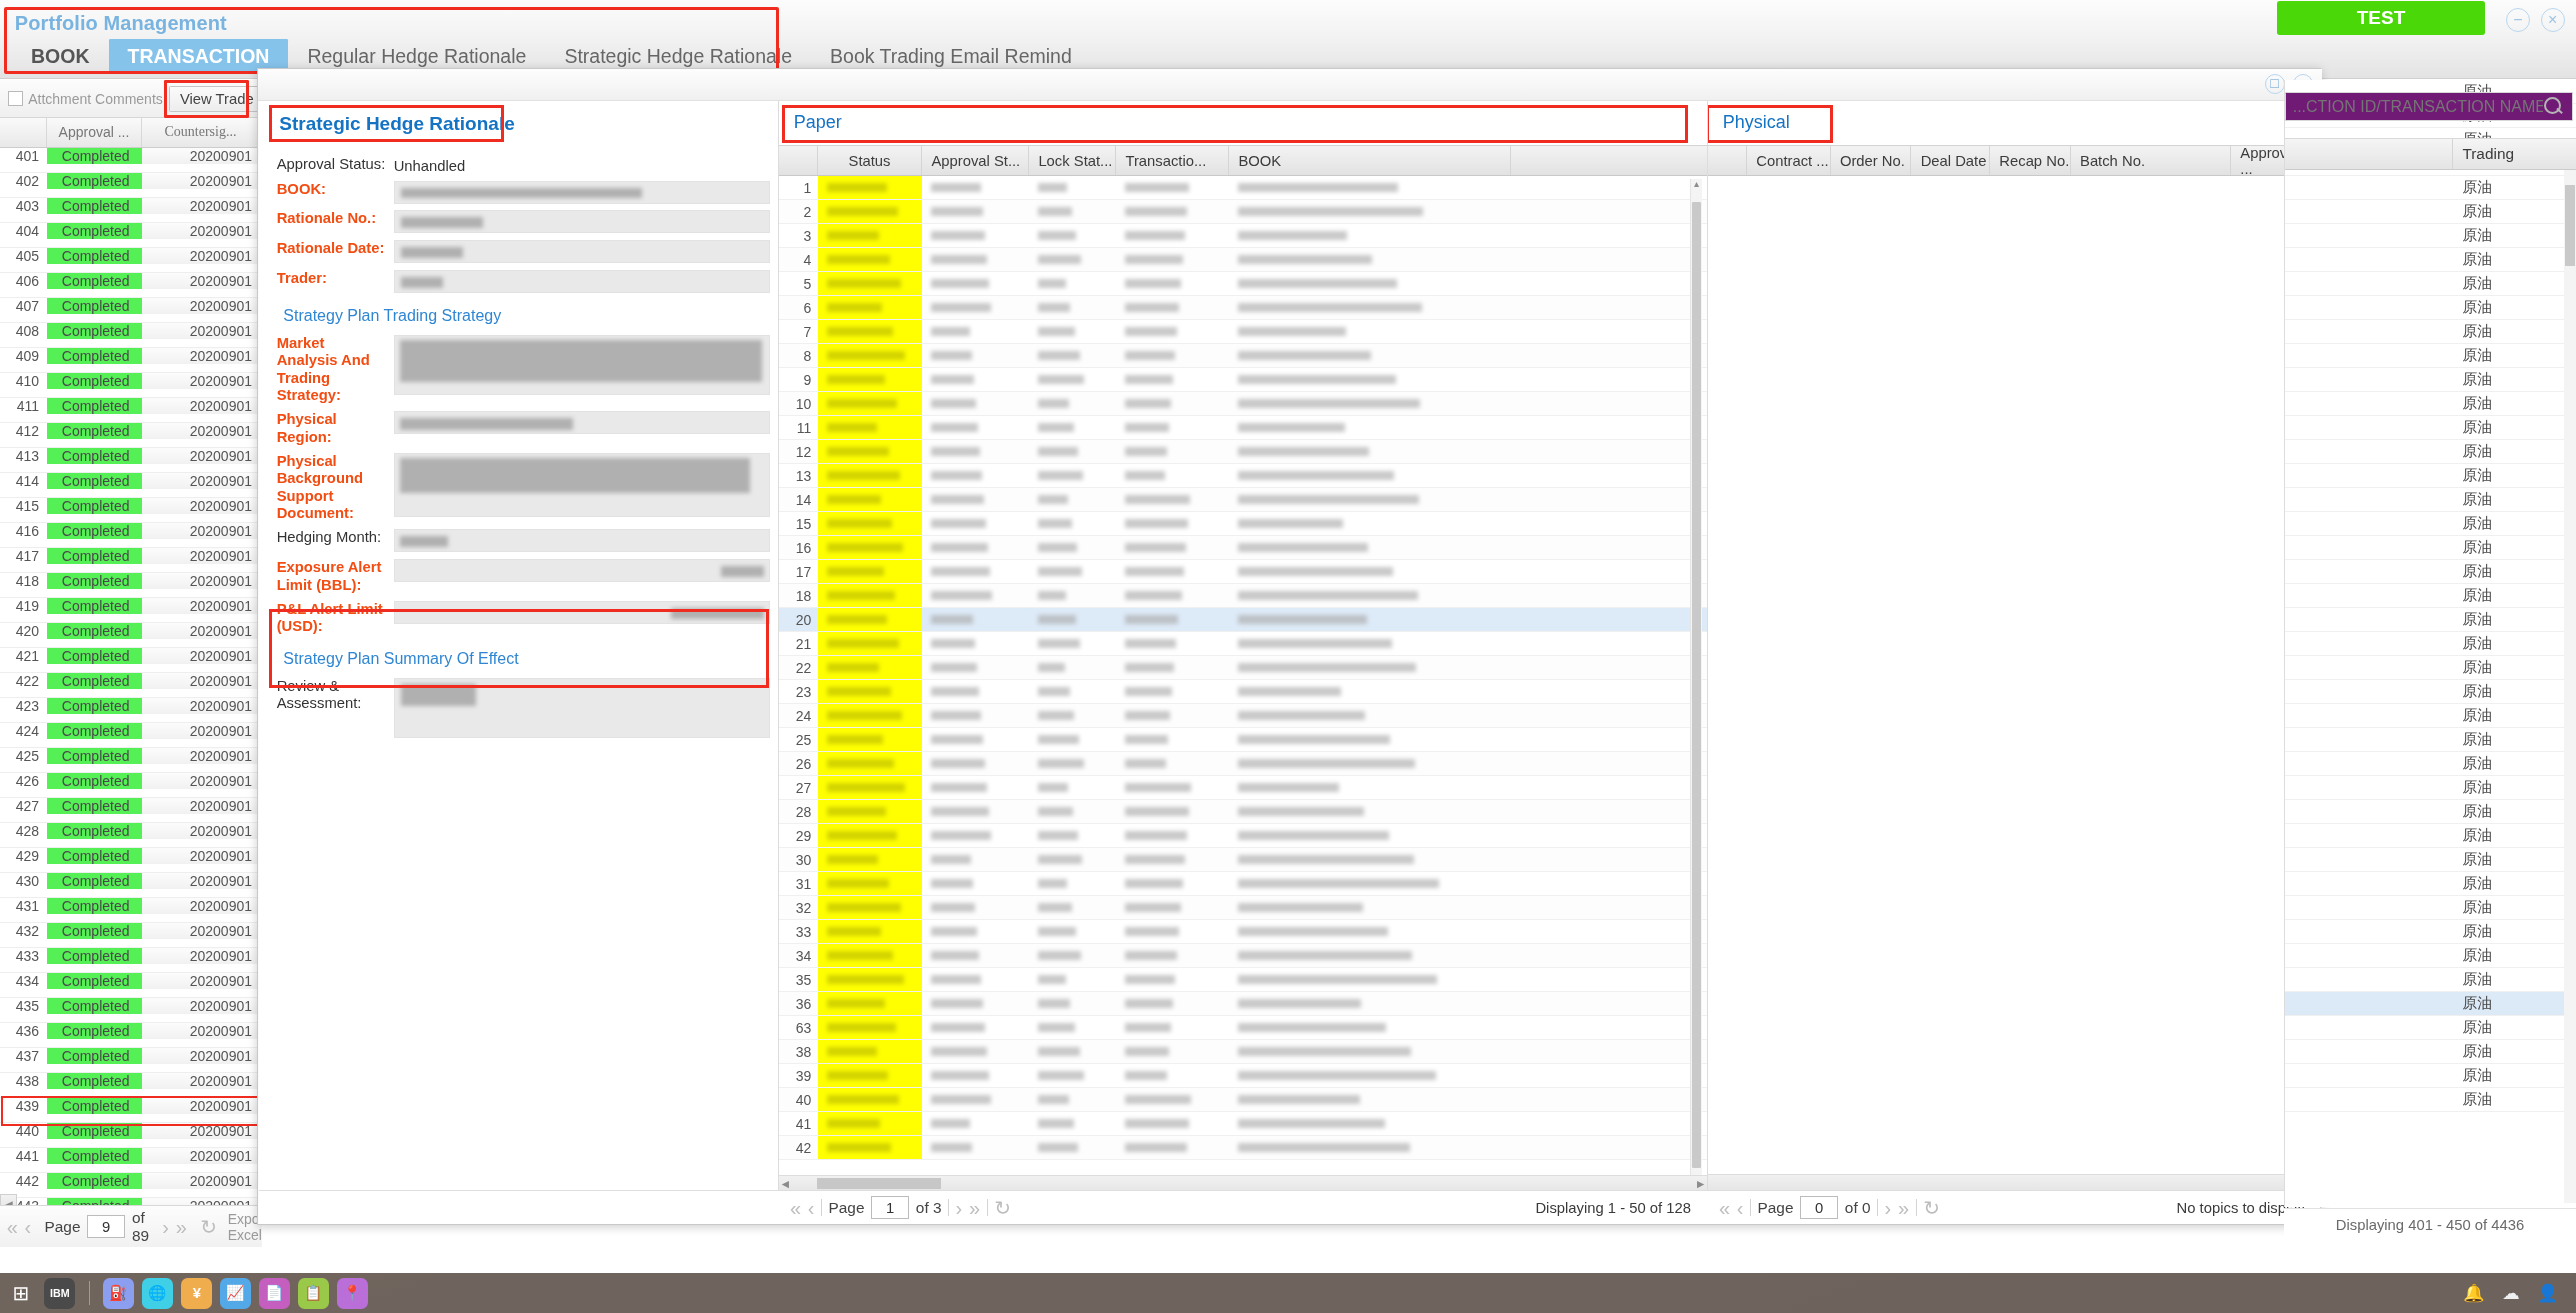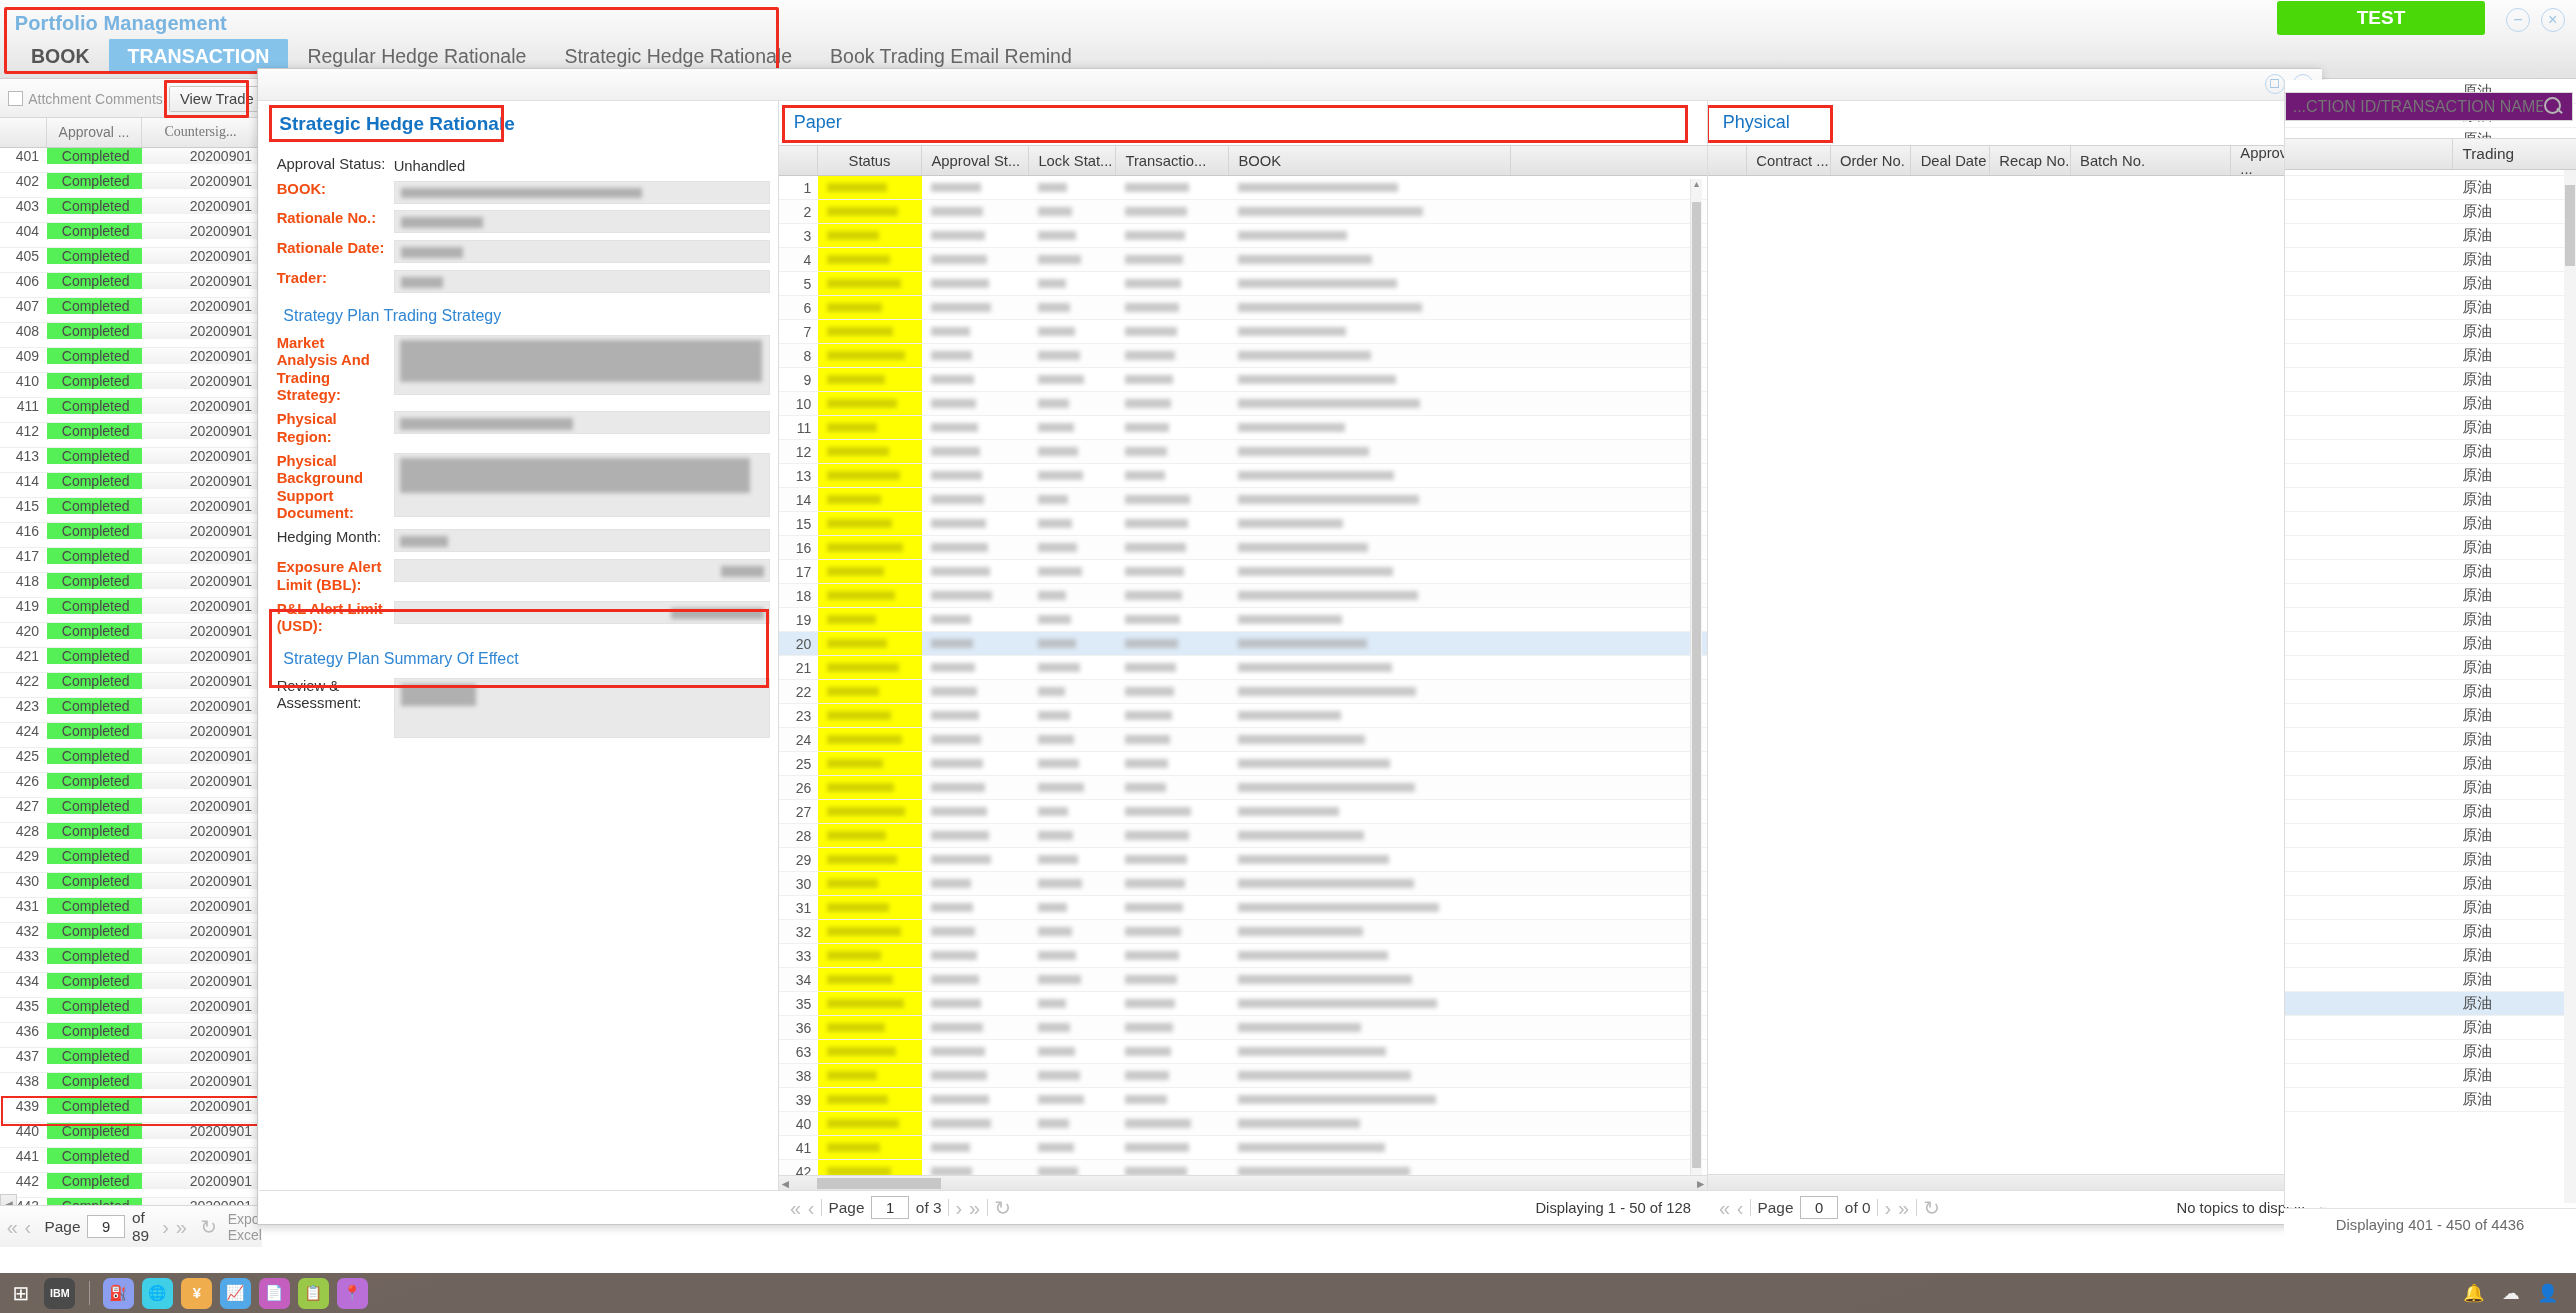--- a/index.html
+++ b/index.html
@@ -1062,39 +1062,20 @@
               <span class="blur-bar" style="width:61px;"></span>
             </div>
             <div class="pc lstat" style="padding-left:9.4px;">
               <span class="blur-bar" style="width:28px;"></span>
             </div>
             <div class="pc trans" style="padding-left:9.4px;">
               <span class="blur-bar" style="width:57px;"></span>
             </div>
             <div class="pc book" style="padding-left:9.4px;">
               <span class="blur-bar" style="width:180px;"></span>
-            </div>
-            <div class="pc tail"></div>
-          </div>
-          <div class="prow">
-            <div class="pc idx">19</div>
-            <div class="pc status">
-              <span class="blur-bar" style="margin-left:9.4px;width:49px;background:#b9b900;"></span>
-            </div>
-            <div class="pc astat" style="padding-left:9.4px;">
-              <span class="blur-bar" style="width:40px;"></span>
-            </div>
-            <div class="pc lstat" style="padding-left:9.4px;">
-              <span class="blur-bar" style="width:33px;"></span>
-            </div>
-            <div class="pc trans" style="padding-left:9.4px;">
-              <span class="blur-bar" style="width:55px;"></span>
-            </div>
-            <div class="pc book" style="padding-left:9.4px;">
-              <span class="blur-bar" style="width:104px;"></span>
             </div>
             <div class="pc tail"></div>
           </div>
           <div class="prow sel">
             <div class="pc idx">20</div>
             <div class="pc status">
               <span class="blur-bar" style="margin-left:9.4px;width:60px;background:#b9b900;"></span>
             </div>
             <div class="pc astat" style="padding-left:9.4px;">
               <span class="blur-bar" style="width:42px;"></span>

